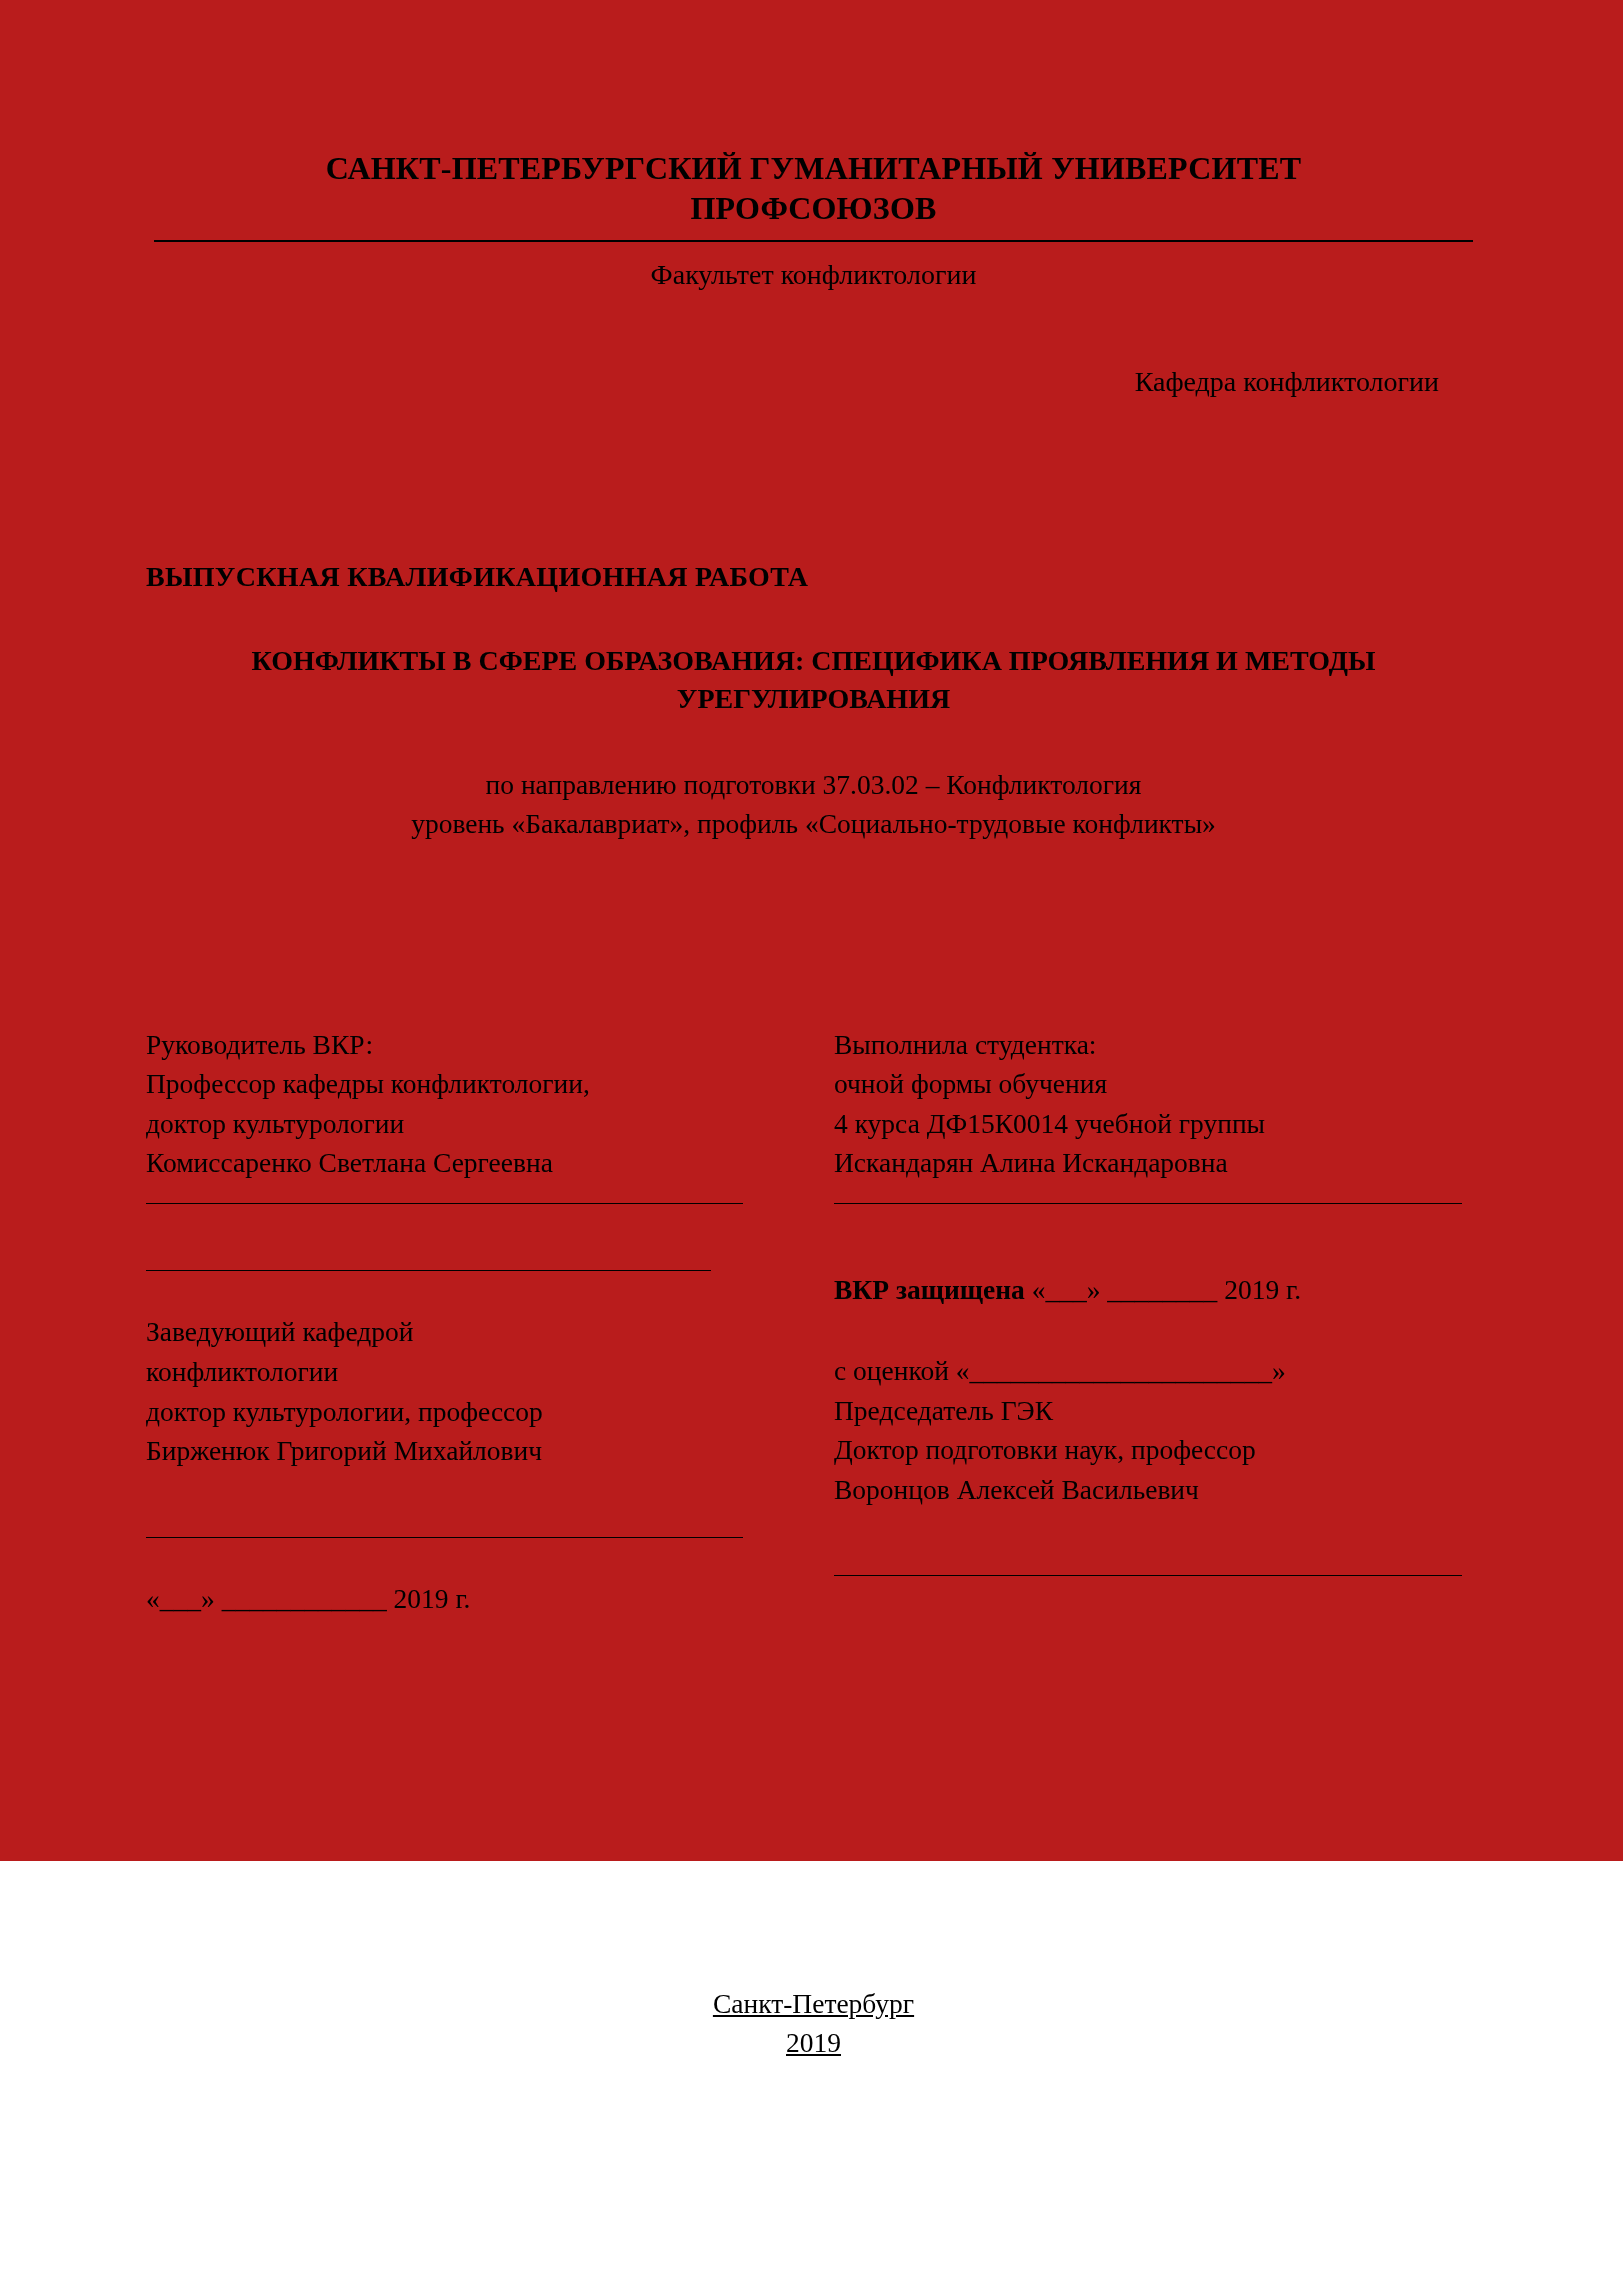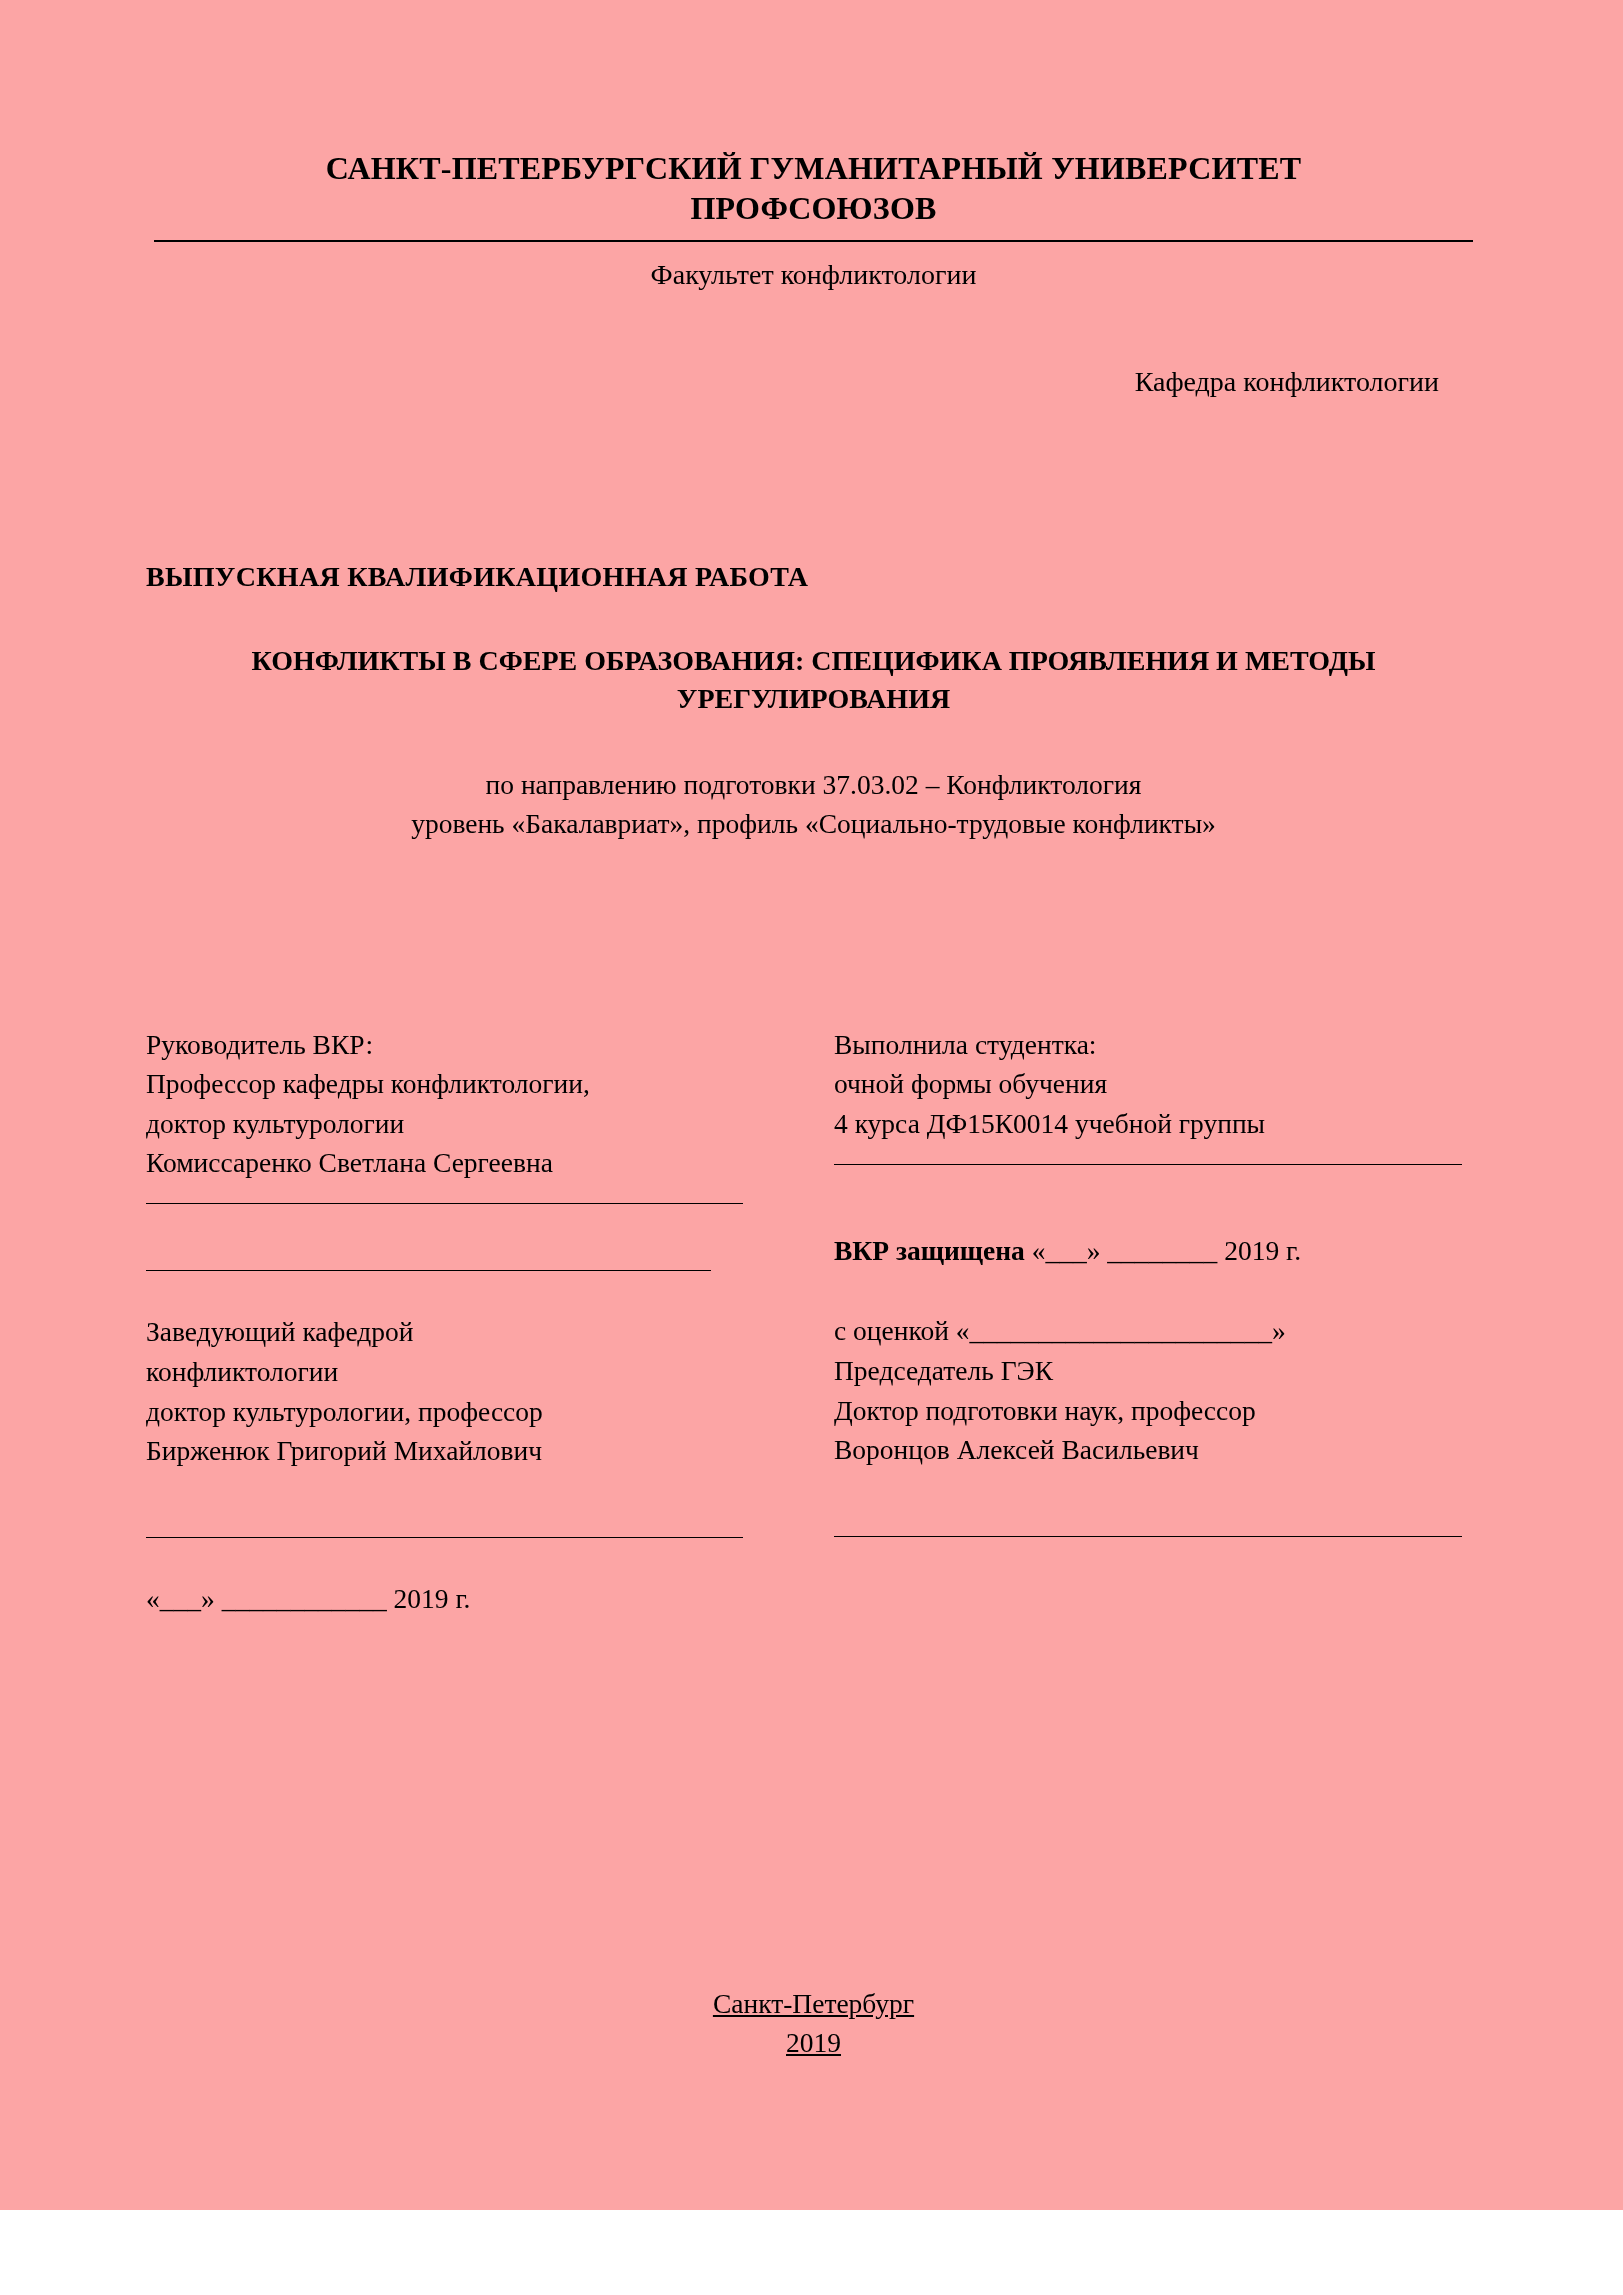--- a/index.html
+++ b/index.html
@@ -13,22 +13,22 @@
     font-family: "Liberation Serif", serif;
     color: #000000;
     position: relative;
     overflow: hidden;
   }
   .page {
     position: absolute;
     left: 0;
     top: 0;
     width: 1623px;
-    height: 2210px;
-    background: #fca5a5;
+    height: 1861px;
+    background: #b91c1c;
   }
   .content {
     position: absolute;
     left: 146px;
     top: 148px;
     width: 1335px;
   }
 
   
   .univ-title {
@@ -159,20 +159,21 @@
         <div class="gap-lg"></div>
         <div class="line-blank u-left-rule-1"></div>
         <div class="gap-md"></div>
         <div>«___» ____________ 2019 г.</div>
       </div>
 
       <div class="col col-right">
         <div>Выполнила студентка:</div>
         <div>очной формы обучения</div>
         <div>4 курса ДФ15К0014 учебной группы</div>
+        <div>Искандарян Алина Искандаровна</div>
         <div class="gap-sm"></div>
         <div class="line-blank u-right-rule-1"></div>
         <div class="gap-lg"></div>
         <div class="defended">
           <span class="lbl">ВКР защищена</span>
           <span>«___» ________ 2019 г.</span>
         </div>
         <div class="gap-md"></div>
         <div>с оценкой «______________________»</div>
         <div>Председатель ГЭК</div>

